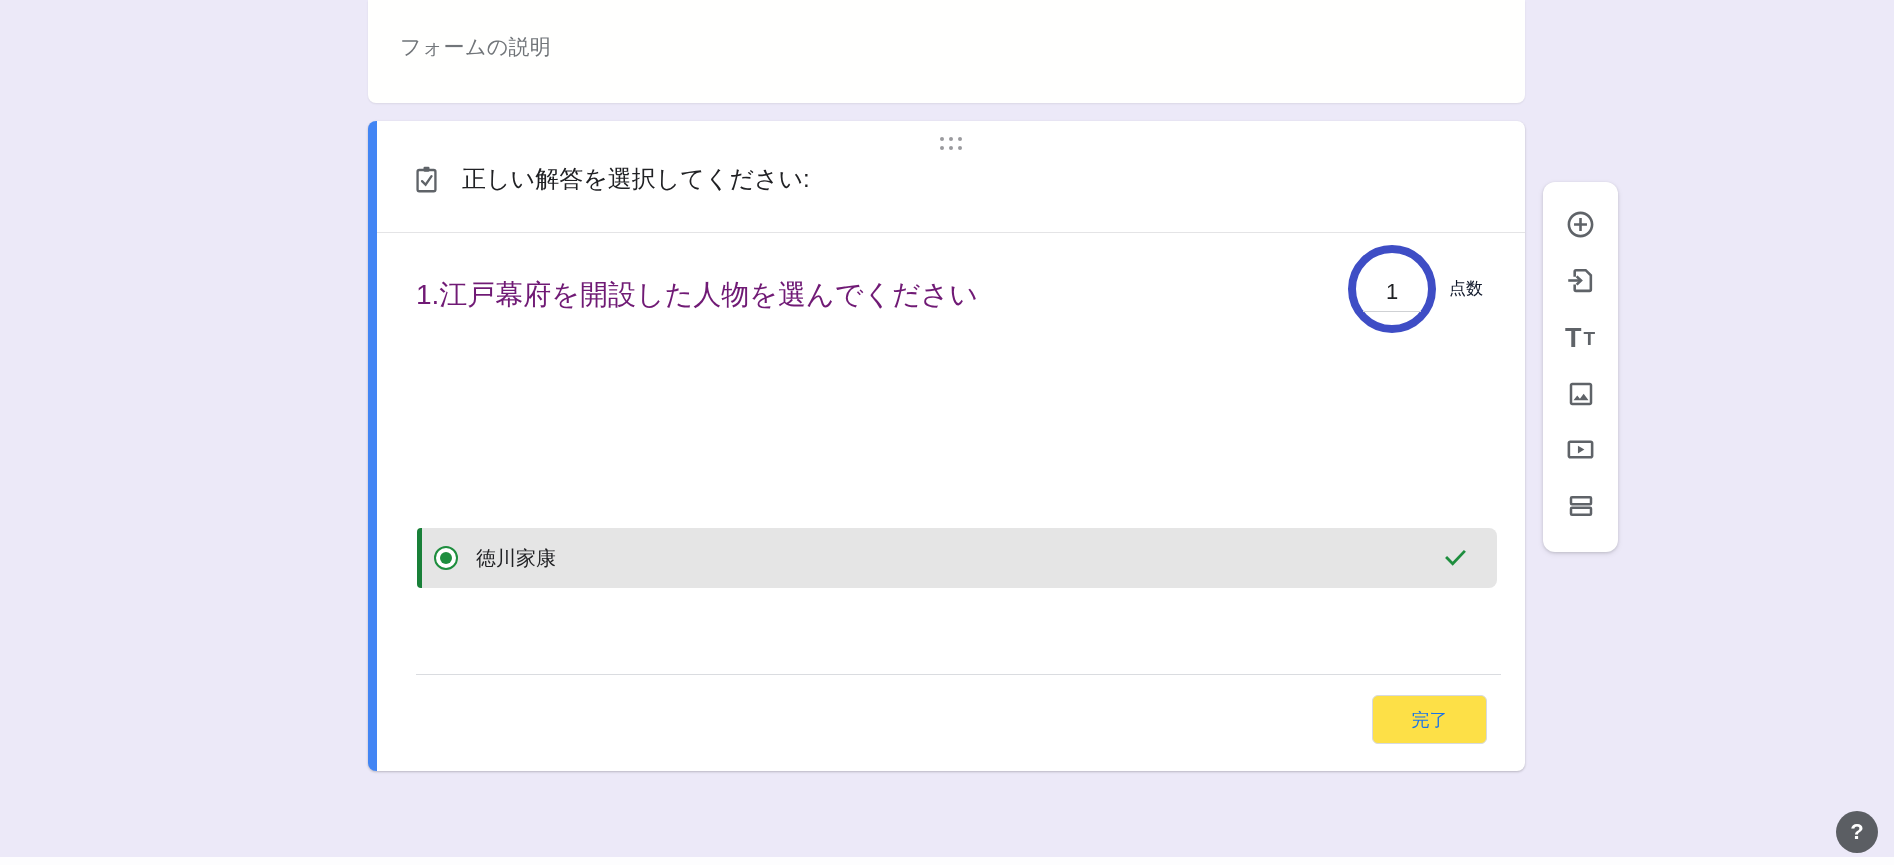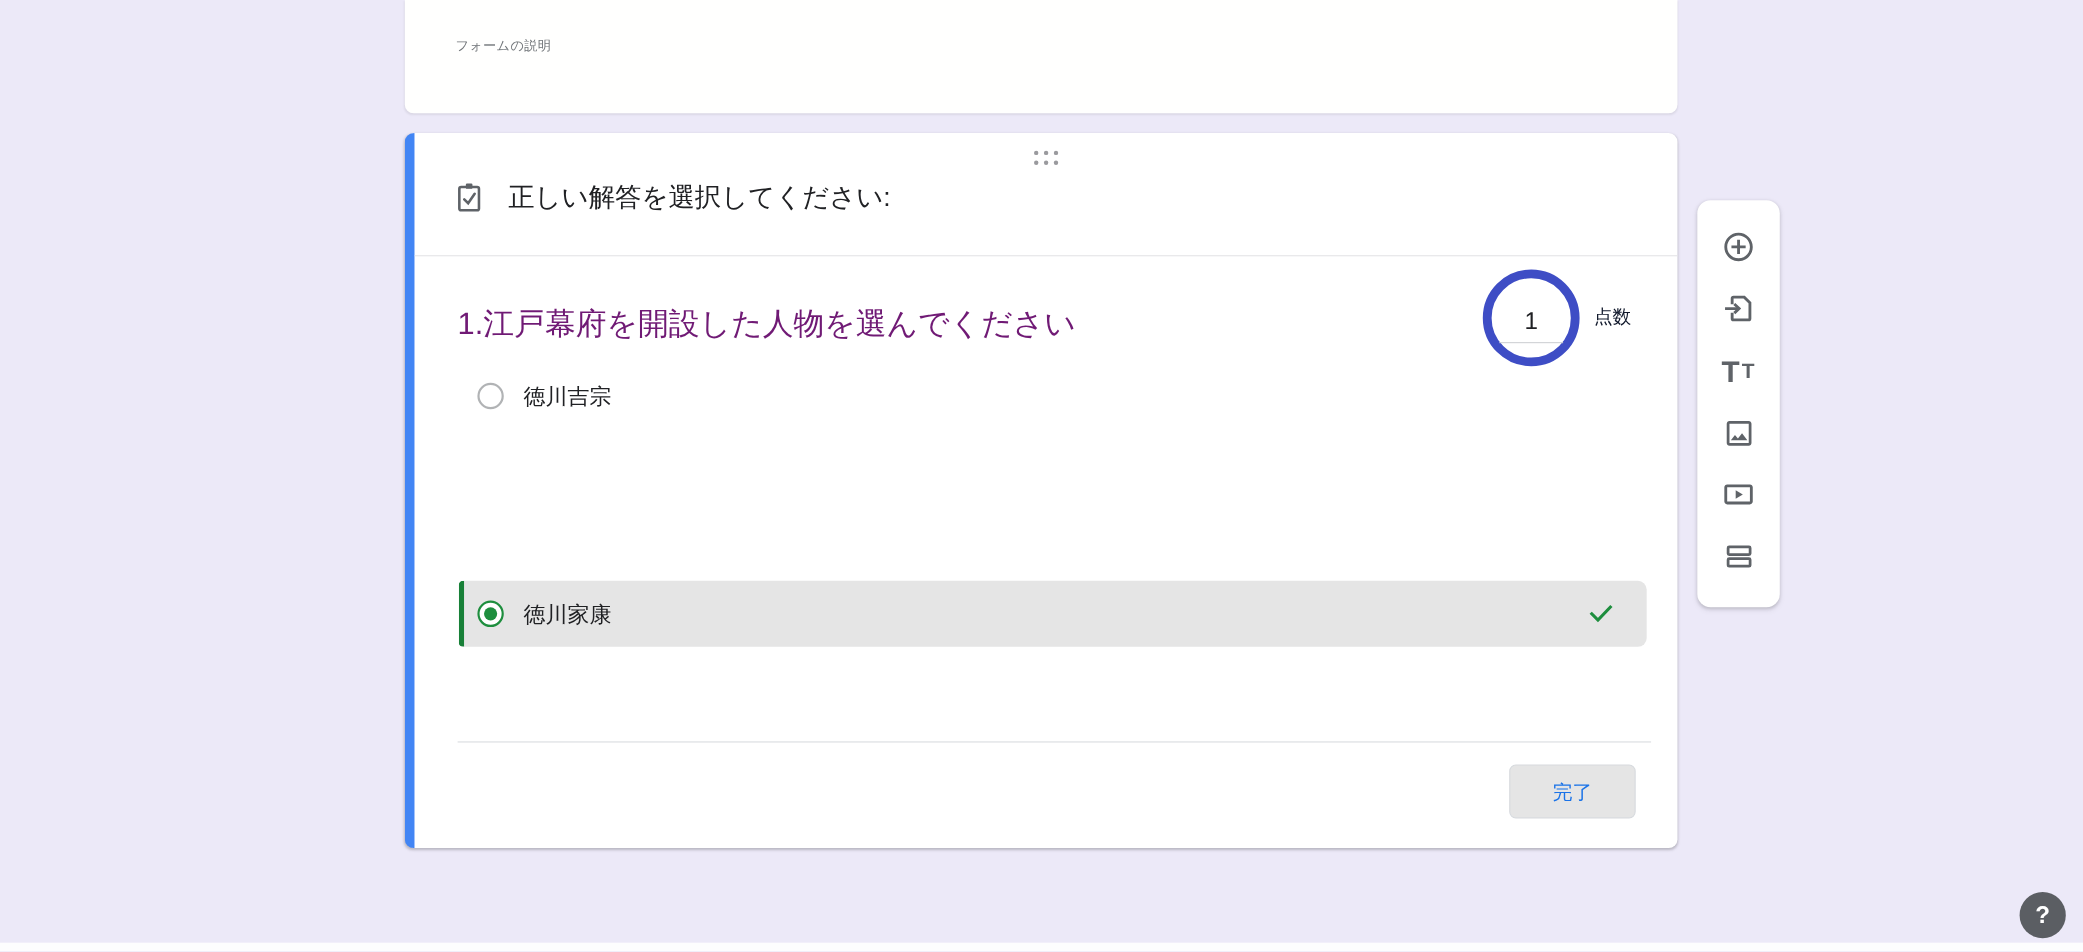--- a/index.html
+++ b/index.html
@@ -11,22 +11,22 @@
     position:relative;
   }
 
   
   .desc-card {
     position:absolute; left:368px; top:0; width:1157px; height:103px;
     background:#fffffe; border-radius:0 0 8px 8px;
     box-shadow:0 1px 2px rgba(0,0,0,.08);
   }
   .desc-placeholder {
-    position:absolute; left:46px; top:33px;
-    font-size:12px; color:#717579; letter-spacing:.3px;
+    position:absolute; left:32px; top:33px;
+    font-size:21px; color:#717579; letter-spacing:.3px;
   }
 
   
   .q-card {
     position:absolute; left:368px; top:121px; width:1157px; height:650px;
     background:#fff; border-radius:8px;
     border-left:9px solid #4285f4;
     box-shadow:0 1px 3px rgba(0,0,0,.13), 0 1px 2px rgba(0,0,0,.1);
     padding-left:35px;
   }
@@ -91,21 +91,21 @@
     position:absolute; left:39px; top:484px; height:34px;
     display:flex; align-items:center; cursor:pointer;
   }
   .feedback-row .ficon { margin-right:18px; display:flex; }
   .feedback-text { font-size:19px; color:#1a73e8; }
 
   .bottom-divider { position:absolute; left:39px; right:24px; top:553px; height:1px; background:#dadce0; }
 
   .done-btn {
     position:absolute; right:38px; top:574px; width:115px; height:49px;
-    background:#e5e5e5; border:1px solid #d7dade; border-radius:6px;
+    background:#fde047; border:1px solid #d7dade; border-radius:6px;
     font-size:18px; color:#1a73e8; cursor:pointer;
     display:flex; align-items:center; justify-content:center;
     font-family:Liberation Mono, monospace;
   }
 
   
   .toolbar {
     position:absolute; left:1543px; top:182px; width:75px; height:370px;
     background:#fff; border-radius:12px;
     box-shadow:0 1px 3px rgba(0,0,0,.14), 0 2px 6px rgba(0,0,0,.08);
@@ -160,24 +160,20 @@
 
   <div class="hdr-divider"></div>
 
   <div class="q-text">1.江戸幕府を開設した人物を選んでください</div>
 
   <div class="points-circle">
     <span class="points-value">1</span>
   </div>
   <div class="points-label">点数</div>
 
-  <div class="option-row" style="top:215px">
-    <span class="radio"></span>
-    <span class="option-label">徳川吉宗</span>
-  </div>
 
 
 
   <div class="option-row selected" style="top:407px">
     <span class="radio">
         <span class="dot"></span>
       </span>
     <span class="option-label">徳川家康</span>
     <span class="correct-check">
       <svg width="27" height="27" viewBox="0 0 24 24" fill="none" stroke="#1e8e3e" stroke-width="2.5">

